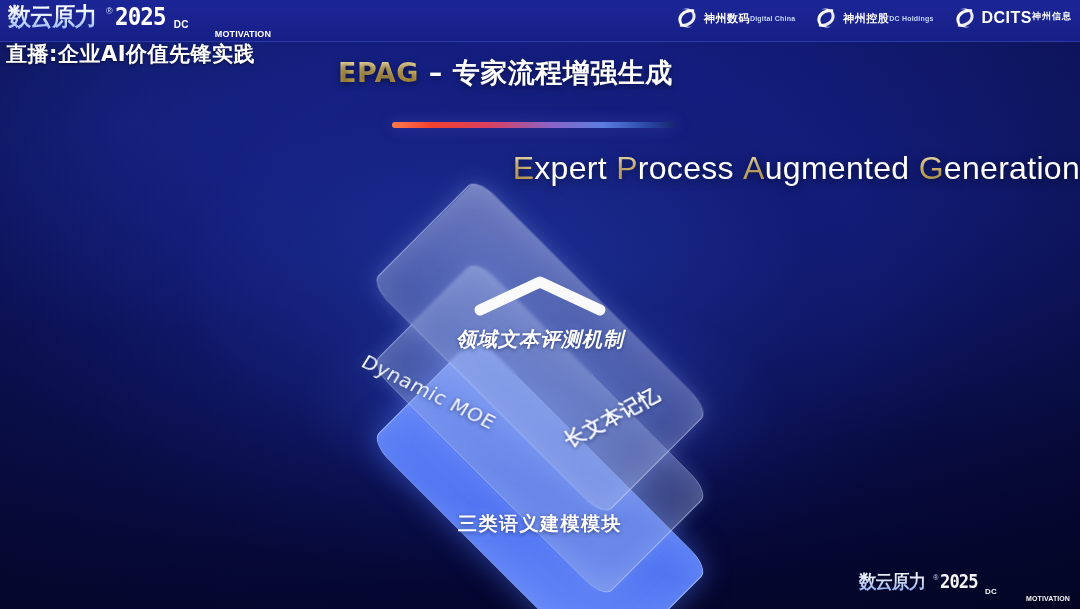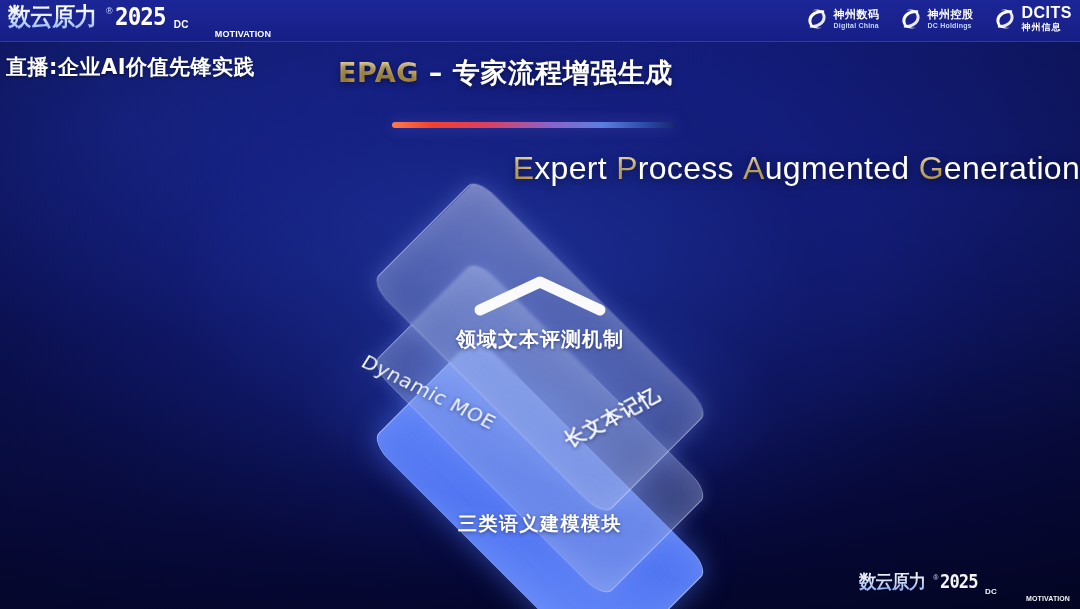--- a/index.html
+++ b/index.html
@@ -54,29 +54,29 @@
   .logo-dc{ display:flex; flex-direction:column; margin-left:1px; margin-top:17px;}
   .logo-dc-a{ font-size:10px; font-weight:700; color:#ffffff; line-height:9px; letter-spacing:.2px;}
   .logo-dc-b{ font-size:9px; font-weight:700; color:#ffffff; line-height:10px; letter-spacing:.1px;padding-left:41px;}
 
   
   #partner-logos{
     position:absolute; right:8px; top:5px; display:flex; align-items:center; gap:18px;
   }
   .plogo{ display:flex; align-items:center; gap:4px; }
   .plogo-mark{ width:26px; height:26px; flex:0 0 26px; }
-  .plogo-txt{ display:flex; flex-direction:column; line-height:1; }
+  .plogo-txt{ display:flex; flex-direction:row; line-height:1; }
   .plogo-cn{ font-size:11px; font-weight:700; color:#ffffff; letter-spacing:.5px; }
   .plogo-en{ font-size:7px; font-weight:700; color:#c6d6ff; letter-spacing:.2px; margin-top:2px;}
   .plogo-big{ font-size:16px; font-weight:800; color:#ffffff; letter-spacing:.5px; }
   .plogo-sub{ font-size:9px; font-weight:700; color:#ffffff; letter-spacing:1px; margin-top:2px;}
 
   
   #live-tag{
-    position:absolute; left:6px; top:53px;
+    position:absolute; left:6px; top:40px;
     font-family:"DejaVu Sans","Liberation Sans",sans-serif;
     font-size:21px; font-weight:700; color:#ffffff; letter-spacing:.5px;
     text-shadow:0 1px 3px rgba(0,0,0,.55);
   }
   #epag-title{
     position:absolute; left:338px; top:55px;
     font-size:27px; font-weight:700; letter-spacing:.5px; white-space:nowrap;
     font-family:"DejaVu Sans","Liberation Sans",sans-serif;
     text-shadow:0 2px 6px rgba(0,0,0,.5);
   }
@@ -155,21 +155,21 @@
 
   
   .lab{
     position:absolute; white-space:nowrap;
     font-family:"DejaVu Sans","Liberation Sans",sans-serif;
     font-weight:700; color:#ffffff;
     text-shadow:0 1px 4px rgba(20,30,90,.75), 0 0 10px rgba(160,190,255,.35);
   }
   #label-top{
     left:50%; top:98px; transform:translateX(-50%);
-    font-size:20px; letter-spacing:1px;
+    font-size:20px; letter-spacing:1px;font-style:italic;
   }
   #label-mid-left{
     left:88px; top:152px;
     font-size:20px; letter-spacing:.5px;
     transform:rotate(26deg) skewX(-6deg);
     font-weight:500;
     color:#f2f6ff;
   }
   #label-mid-right{
     left:292px; top:176px;

